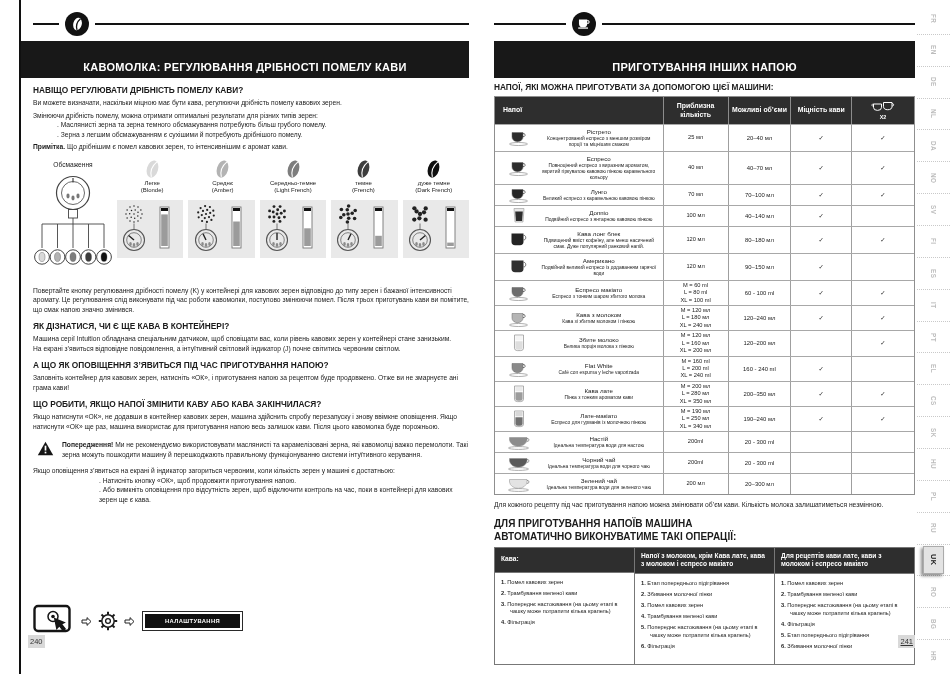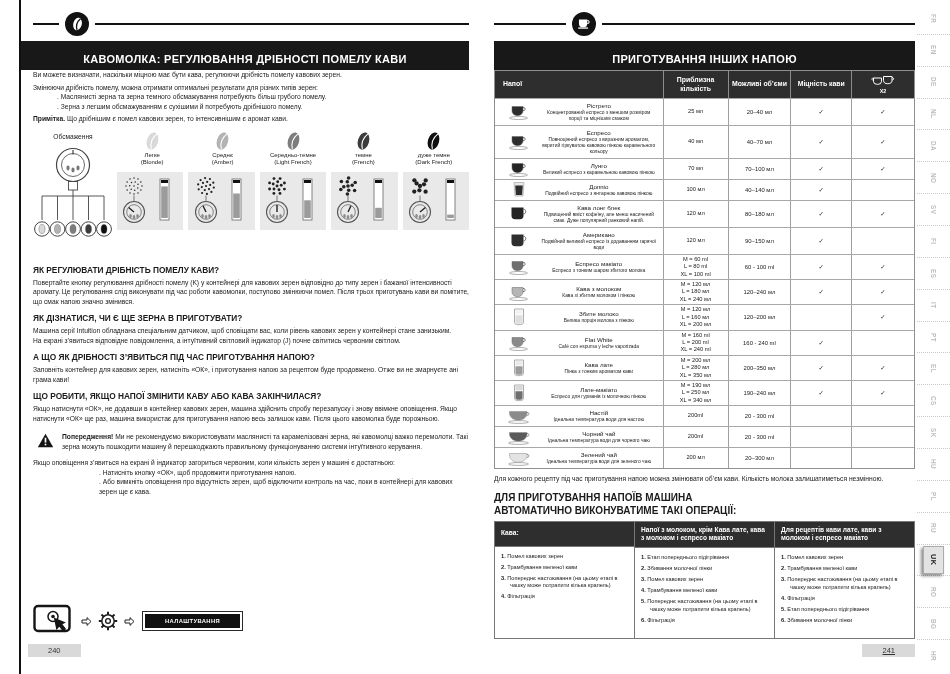--- a/index.html
+++ b/index.html
@@ -15,21 +15,21 @@
 
   .page-header { display:flex; align-items:center; height:28px; margin-bottom:3px; }
   .hrule { height:2px; background:#121212; }
   .hrule.short { width:26px; flex:none; }
   .hrule.short-r { width:72px; flex:none; }
   .hrule.long { flex:1; }
   .head-circle { width:24px; height:24px; border-radius:50%; background:#121212; margin:0 6px;
                  display:flex; align-items:center; justify-content:center; flex:none; }
 
   .title-bar { background:#181818; color:#fff; font-weight:700; text-align:center;
-               font-size:11px; letter-spacing:.3px; padding:12px 2px 5px; }
+               font-size:11px; letter-spacing:.3px; padding:20px 2px 5px; }
   #page-left .title-bar { margin-left:-12px; }
 
   .h2 { font-size:8.3px; font-weight:700; margin:7px 0 3px; }
   .p  { font-size:6.7px; line-height:1.42; }
   .bullet { font-size:6.7px; line-height:1.42; padding-left:24px; }
   .bullets2 .bullet { padding-left:66px; }
   .bold-inline { font-weight:700; }
 
   
   .roast { position:relative; margin-top:6px; min-height:128px; }
@@ -42,21 +42,21 @@
   .grind-box { flex:1; background:#e9e9e9; height:58px; display:flex; align-items:center; justify-content:center; }
 
   .warn { display:flex; gap:8px; margin:9px 0 0 4px; }
   .warn-icon { flex:none; padding-top:1px; }
   .warn-text { font-size:6.7px; line-height:1.5; flex:1; }
 
   .footer-row { position:absolute; left:0; bottom:24px; display:flex; align-items:center; gap:6px; }
   .settings-btn { background:#111; color:#fff; font-weight:700; font-size:5.8px; letter-spacing:.4px;
                   padding:4px 20px; outline:1px solid #2a2a2a; outline-offset:2px; margin-left:4px; }
 
-  .pagenum { position:absolute; bottom:5px; background:#d9d9d9; color:#333; font-size:7.5px; padding:2px 20px; }
+  .pagenum { position:absolute; bottom:14px; background:#d9d9d9; color:#333; font-size:7.5px; padding:2px 2px; }
   #page-left  .pagenum { left:-5px; }
   #page-right .pagenum { right:0;text-decoration:underline; }
 
   .subtitle { font-size:8.3px; font-weight:700; margin:4px 0 4px; }
 
   
   .dtable { border:1px solid #8f8f8f; }
   .dhead { display:flex; background:#2e2e2e; color:#fff; min-height:27px; }
   .dhead > div { padding:3px 2px; font-size:6.9px; font-weight:700; display:flex;
                  align-items:center; justify-content:center; text-align:center; line-height:1.2; }
@@ -112,20 +112,21 @@
           <g transform="rotate(14 7 8)">
             <ellipse cx="7" cy="8" rx="4.6" ry="6.8" fill="#fff"></ellipse>
             <path d="M8.8 1.8 Q4.4 8 8 14.2" stroke="#111" stroke-width="1.4" fill="none"></path>
           </g>
         </svg>
     </div>
     <div class="hrule long"></div>
   </div>
   <div class="title-bar">КАВОМОЛКА: РЕГУЛЮВАННЯ ДРІБНОСТІ ПОМЕЛУ КАВИ</div>
 
+  <div class="h2">НАВІЩО РЕГУЛЮВАТИ ДРІБНІСТЬ ПОМЕЛУ КАВИ?</div>
   <div class="p">Ви можете визначати, наскільки міцною має бути кава, регулюючи дрібність помелу кавових зерен.</div>
   <div class="p" style="margin-top:3px">Змінюючи дрібність помелу, можна отримати оптимальні результати для різних типів зерен:</div>
   <div class="bullet">. Маслянисті зерна та зерна темного обсмажування потребують більш грубого помелу.</div>
   <div class="bullet">. Зерна з легшим обсмажуванням є сухішими й потребують дрібнішого помелу.</div>
   <div class="p" style="margin-top:3px">
     <span class="bold-inline">Примітка.</span>
     <span>Що дрібнішим є помел кавових зерен, то інтенсивнішим є аромат кави.</span>
   </div>
 
   <div class="roast">
@@ -346,28 +347,27 @@
             <ellipse cx="16" cy="43" rx="1.3" ry="1.9" fill="#8a8a8a"></ellipse>
             <ellipse cx="19.5" cy="42" rx="1.3" ry="1.9" fill="#8a8a8a"></ellipse>
             <rect x="42" y="5" width="9" height="41" fill="#fff" stroke="#777" stroke-width="0.9"></rect>
             <rect x="43" y="6" width="7" height="3" fill="#111"></rect>
             <rect x="43.2" y="40.6" width="6.6" height="3.4" fill="#9b9b9b"></rect>
           </svg>
         </div>
       </div>
   </div>
 
-  <div class="h2">ЯК РЕГУЛЮВАТИ ДРІБНІСТЬ ПОМЕЛУ КАВИ?</div>
   <div class="p">Повертайте кнопку регулювання дрібності помелу (K) у контейнері для кавових зерен відповідно до типу зерен і бажаної інтенсивності аромату. Це регулювання слід виконувати під час роботи кавомолки, поступово змінюючи помел. Після трьох приготувань кави ви помітите, що смак напою значно змінився.</div>
 
-  <div class="h2">ЯК ДІЗНАТИСЯ, ЧИ Є ЩЕ ЗЕРНА В ПРИГОТУВАТИ?</div>
+  <div class="h2">ЯК ДІЗНАТИСЯ, ЧИ Є ЩЕ КАВА В КОНТЕЙНЕРІ?</div>
   <div class="p">Машина серії Intuition обладнана спеціальним датчиком, щоб сповіщати вас, коли рівень кавових зерен у контейнері стане занизьким.</div>
   <div class="p">На екрані з’явиться відповідне повідомлення, а інтуїтивний світловий індикатор (J) почне світитись червоним світлом.</div>
 
-  <div class="h2">А ЩО ЯК ДРІБНОСТІ З’ЯВИТЬСЯ ПІД ЧАС ПРИГОТУВАННЯ НАПОЮ?</div>
+  <div class="h2">А ЩО ЯК ОПОВІЩЕННЯ З’ЯВИТЬСЯ ПІД ЧАС ПРИГОТУВАННЯ НАПОЮ?</div>
   <div class="p">Заповніть контейнер для кавових зерен, натисніть «ОК», і приготування напою за рецептом буде продовжено. Отже ви не змарнуєте ані грама кави!</div>
 
   <div class="h2">ЩО РОБИТИ, ЯКЩО НАПОЇ ЗМІНИТИ КАВУ АБО КАВА ЗАКІНЧИЛАСЯ?</div>
   <div class="p">Якщо натиснути «ОК», не додавши в контейнер кавових зерен, машина здійснить спробу перезапуску і знову ввімкне оповіщення. Якщо натиснути «ОК» ще раз, машина використає для приготування напою весь залишок кави. Після цього кавомолка буде порожньою.</div>
 
   <div class="warn">
     <div class="warn-icon">
       <svg width="17" height="15" viewBox="0 0 18 16">
           <path d="M9 0.8 L17.2 15.2 H0.8 Z" fill="#151515"></path>
           <rect x="8.1" y="5" width="1.8" height="5.2" fill="#fff"></rect>
@@ -426,20 +426,21 @@
       <svg width="15" height="12" viewBox="0 0 16 13">
           <path d="M2 1.5h9v4.6a4.5 4 0 0 1-9 0z" fill="#fff"></path>
           <path d="M11 2.8c2.6-.6 2.6 3.6 0 3" fill="none" stroke="#fff" stroke-width="1.2"></path>
           <rect x="1.2" y="10.2" width="10.6" height="1.4" fill="#fff"></rect>
         </svg>
     </div>
     <div class="hrule long"></div>
   </div>
   <div class="title-bar">ПРИГОТУВАННЯ ІНШИХ НАПОЮ</div>
 
+  <div class="subtitle">НАПОЇ, ЯКІ МОЖНА ПРИГОТУВАТИ ЗА ДОПОМОГОЮ ЦІЄЇ МАШИНИ:</div>
 
   <div class="dtable">
     <div class="dhead">
       <div class="hc1">Напої</div>
       <div class="hc2">Приблизна кількість</div>
       <div class="hc3">Можливі об’єми</div>
       <div class="hc4">Міцність кави</div>
       <div class="hc5">
         <svg width="25" height="12" viewBox="0 0 25 12">
           <path d="M12.5 1.5h8.5v3.8a4.2 3.4 0 0 1-8.5 0z" fill="none" stroke="#fff" stroke-width="1"></path>

